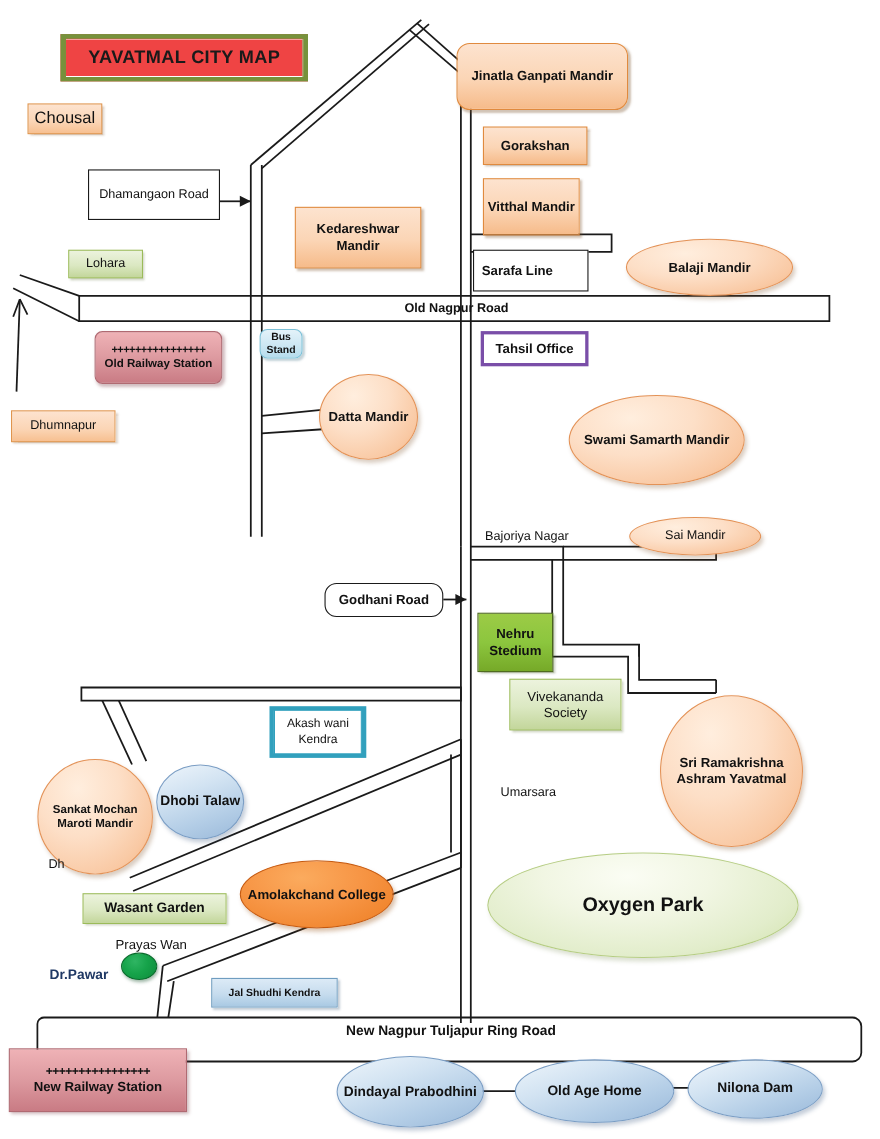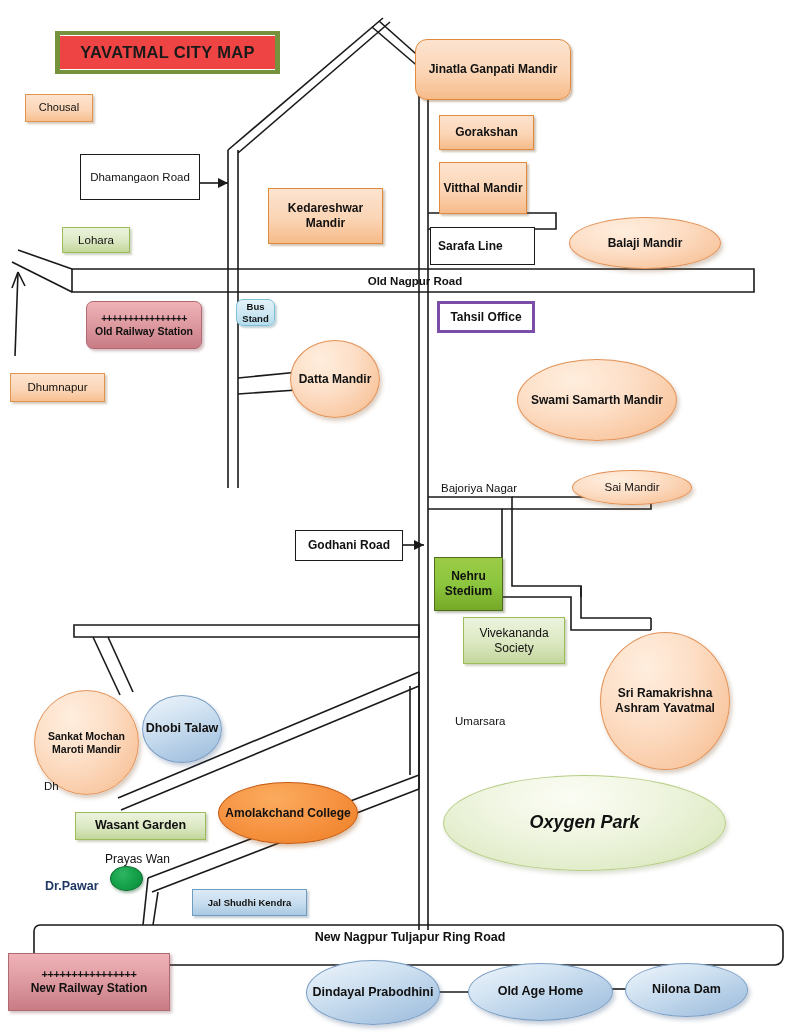--- a/index.html
+++ b/index.html
@@ -76,21 +76,20 @@
     border-radius:50%;
     background:linear-gradient(160deg,#eef5fb 0%,#d2e3f2 35%,#b3cde6 70%,#9ab9da 100%);
     border:1px solid #7a9dc4;color:#111;font-weight:bold;
     box-shadow:2px 3px 4px rgba(60,90,130,.3);
   }
   .ell-greenpale{
     border-radius:50%;
     background:radial-gradient(ellipse at 45% 22%,#fbfdf4 0%,#f1f6e3 35%,#e2edcb 70%,#cfe0a8 100%);
     border:1px solid #b6cd84;color:#111;font-weight:bold;
     box-shadow:2px 3px 4px rgba(110,130,70,.25);
-    font-style:italic;
   }
   .circle-green{
     border-radius:50%;
     background:radial-gradient(circle at 38% 30%,#2fb563 0%,#16a34a 45%,#0c8a3a 100%);
     border:1px solid #0a6b2c;
     box-shadow:1px 2px 3px rgba(20,80,40,.4);
   }
 
   .plainlabel{color:#111;background:transparent;border:none;}
   .bold-blue{color:#1f3864;font-weight:bold;}
@@ -168,21 +167,21 @@
       <path d="M610,989 L628,989"></path>
     </g>
   </svg>
 
   <div class="node title">
     <div class="inner">
         <span>YAVATMAL CITY MAP</span>
       </div>
   </div>
 
-  <div class="node rect-orange-plain" style="left:25px;top:94px;width:68px;height:28px;font-size:11px;">
+  <div class="node rect-orange-plain" style="left:25px;top:94px;width:68px;height:28px;font-size:15px;">
     <span>Chousal</span>
   </div>
 
   <div class="node rect-white" style="left:80px;top:154px;width:120px;height:46px;font-size:11.5px;font-weight:normal;padding:0 6px;">
     <span>Dhamangaon Road</span>
   </div>
 
   <div class="node rect-green" style="left:62px;top:227px;width:68px;height:26px;font-size:11.5px;">
     <span>Lohara</span>
   </div>
@@ -243,21 +242,21 @@
   </div>
 
   <div class="node ell-orange" style="left:572px;top:470px;width:120px;height:35px;font-size:11.5px;font-weight:normal;">
     <span>Sai Mandir</span>
   </div>
 
   <div class="node plainlabel" style="left:441px;top:480px;width:95px;height:16px;font-size:11.5px;justify-content:flex-start;">
     <span>Bajoriya Nagar</span>
   </div>
 
-  <div class="node rect-white" style="left:295px;top:530px;width:108px;height:31px;font-size:12px;">
+  <div class="node rect-white" style="left:295px;top:530px;width:108px;height:31px;font-size:12px;border-radius:11px;">
     <span>Godhani Road</span>
   </div>
 
   <div class="node rect-greenstrong" style="left:434px;top:557px;width:69px;height:54px;font-size:12px;">
     <span>Nehru Stedium</span>
   </div>
 
   <div class="node rect-green" style="left:463px;top:617px;width:102px;height:47px;font-size:12px;">
     <span>Vivekananda Society</span>
   </div>
@@ -267,20 +266,25 @@
   </div>
 
   <div class="node plainlabel" style="left:455px;top:713px;width:90px;height:16px;font-size:11.5px;justify-content:flex-start;">
     <span>Umarsara</span>
   </div>
 
   <div class="node ell-greenpale" style="left:443px;top:775px;width:283px;height:96px;font-size:18px;">
     <span>Oxygen Park</span>
   </div>
 
+  <div class="node rect-teal" style="left:245px;top:642px;width:88px;height:47px;font-size:11px;">
+    <div class="inner">
+        <span>Akash wani Kendra</span>
+      </div>
+  </div>
 
   <div class="node ell-orange" style="left:34px;top:690px;width:105px;height:105px;font-size:10.5px;">
     <span>Sankat Mochan Maroti Mandir</span>
   </div>
 
   <div class="node plainlabel" style="left:44px;top:778px;width:70px;height:16px;font-size:11.5px;justify-content:flex-start;">
     <span>Dh</span>
   </div>
 
   <div class="node ell-blue" style="left:142px;top:695px;width:80px;height:68px;font-size:12.5px;">

